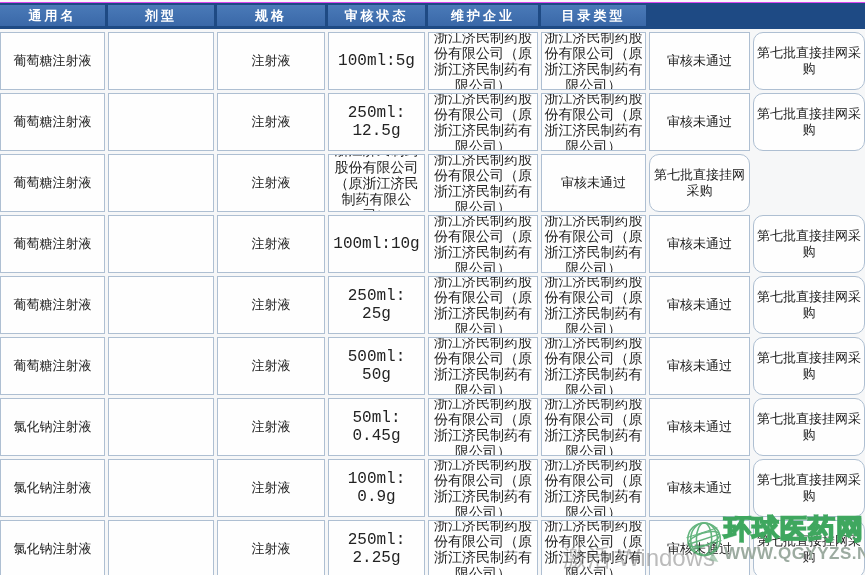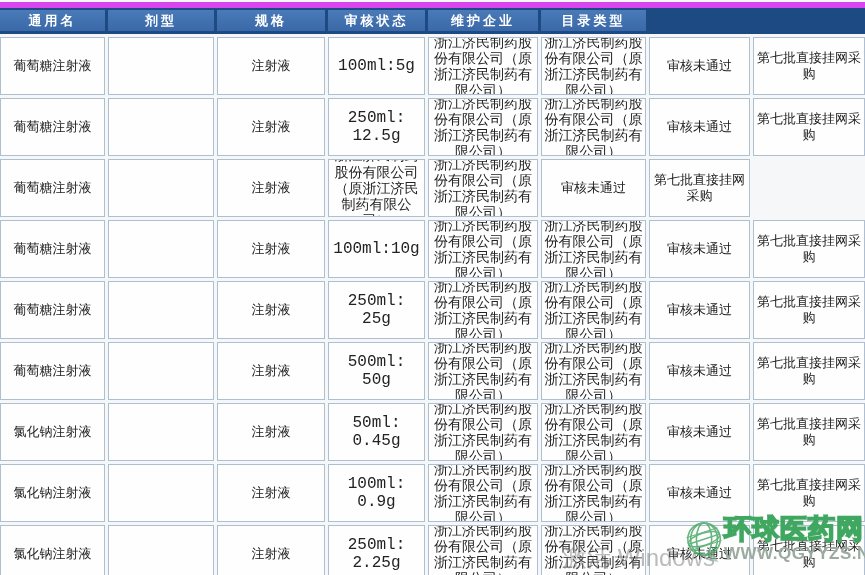--- a/index.html
+++ b/index.html
@@ -12,21 +12,21 @@
     padding-top: 2px;
   }
   .grid {
     display: grid;
     grid-template-columns: 105px 106px 108px 97px 110px 105px 101px 1fr;
     column-gap: 3px;
   }
   
   .thead {
     background: #1e4a84;
-    border-top: 6px solid #d946ef;
+    border-top: 1px solid #d946ef;
     padding: 2px 0 3px 0;
   }
   .th {
     background: linear-gradient(#4a7ab8, #3a68a8);
     color: #ffffff;
     font-size: 13px;
     font-weight: bold;
     letter-spacing: 3px;
     text-align: center;
     line-height: 21px;
@@ -56,21 +56,21 @@
   }
   .td.c-spec {
     font-family: "Liberation Mono", monospace;
     font-size: 16px;
     letter-spacing: 0px;
   }
   .td.c-company {
     font-size: 14px;
     line-height: 1.16;
   }
-  .td.c-catalog { line-height: 1.25; }
+  .td.c-catalog { line-height: 1.25; border-radius: 10px; }
   
   .wm-site {
     position: absolute;
     left: 684px;
     top: 514px;
     width: 182px;
     display: flex;
     align-items: flex-end;
     pointer-events: none;
     z-index: 5;

